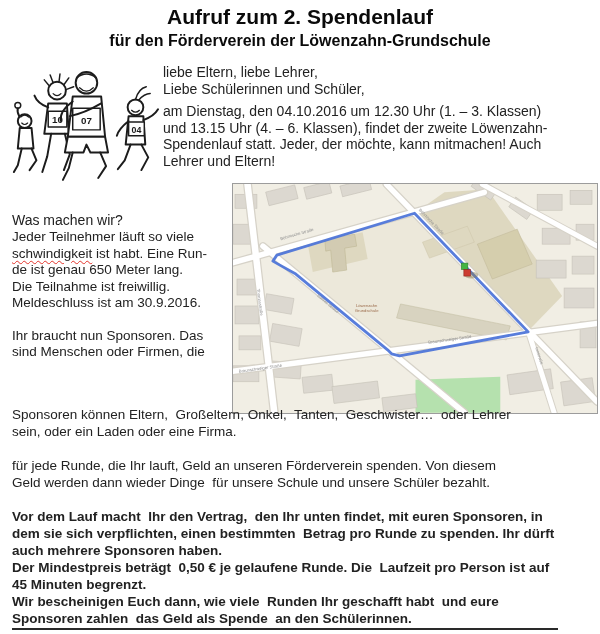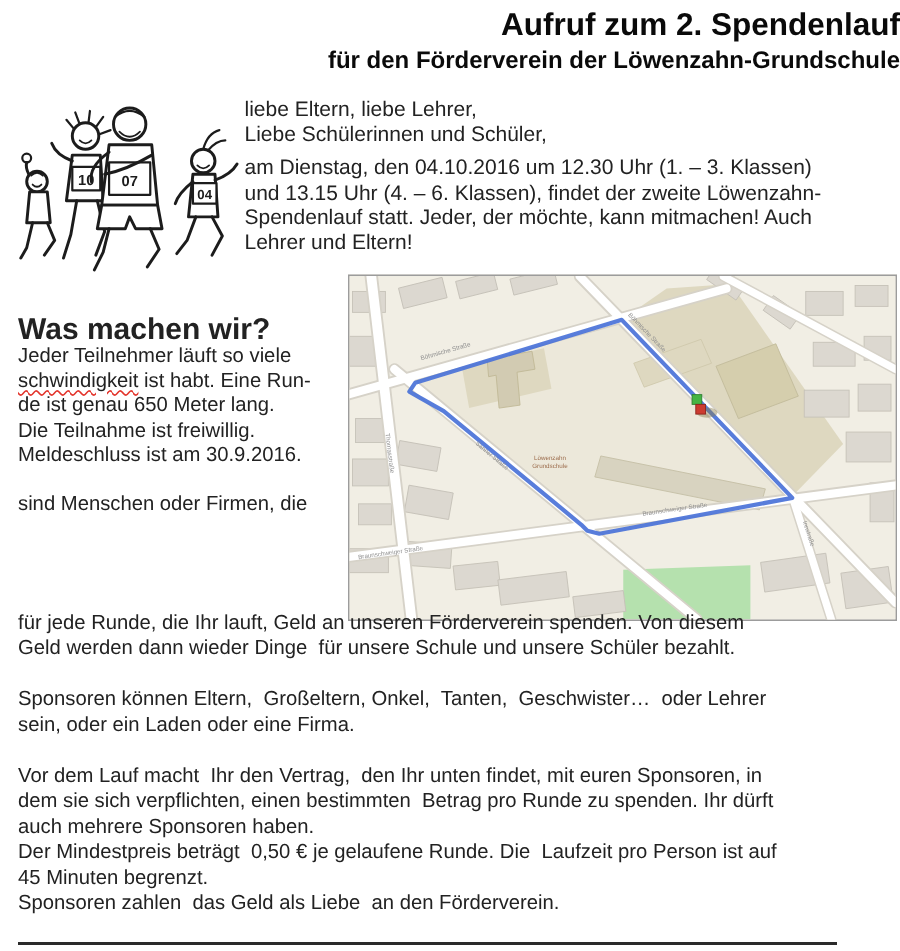--- a/index.html
+++ b/index.html
@@ -4,47 +4,47 @@
 <style>
   html,body{margin:0;padding:0;}
   body{
     width:600px;height:634px;position:relative;background:#ffffff;
     font-family:"Liberation Sans","DejaVu Sans",sans-serif;color:#222;
     overflow:hidden;
   }
   .abs{position:absolute;}
   .line{white-space:pre;}
   
-  #title{left:0;top:5px;width:600px;text-align:right;font-weight:bold;color:#0a0a0a;}
+  #title{left:0;top:5px;width:600px;text-align:center;font-weight:bold;color:#0a0a0a;}
   #title .t1{font-size:21px;line-height:24px;}
   #title .t2{font-size:16px;line-height:24px;}
   
   #intro{left:163px;top:64px;width:434px;font-size:14px;line-height:16.5px;}
   #intro .gap{height:6px;}
   
   #clipart{left:8px;top:60px;width:152px;height:128px;}
   
   #map{left:232px;top:183px;width:364px;height:229px;border:1px solid #9c9c9c;background:#f1eee4;}
   
   #leftcol{left:12px;top:212px;width:220px;font-size:13.5px;line-height:16.5px;}
-  #leftcol .h{font-weight:bold;font-size:20px;line-height:17px;}
+  #leftcol .h{font-weight:normal;font-size:14px;line-height:17px;}
   #leftcol .routeh{font-weight:bold;font-size:14px;margin-top:13px;}
   #leftcol .hand{font-size:19px;font-weight:normal;margin-left:8px;vertical-align:-2px;}
   #leftcol .sponsor-intro{margin-top:16px;}
   .misspell{
     text-decoration-line:underline;
     text-decoration-style:wavy;
     text-decoration-color:#e3342b;
     text-decoration-thickness:1px;
     text-underline-offset:2px;
   }
   
   #bodytext{left:12px;top:406px;width:582px;font-size:13.5px;line-height:17px;}
   #bodytext .para{margin-bottom:17px;}
-  #bodytext .para:last-child{margin-bottom:0;}
+  #bodytext .para:last-child{margin-bottom:0;font-weight:bold;}
   
   #rule{left:12px;top:628px;width:546px;border-top:2px solid #2a2a2a;height:0;}
 </style>
 </head>
 <body>
 
 <div class="abs" id="title">
   <div class="t1 line">Aufruf zum 2. Spendenlauf</div>
   <div class="t2 line">für den Förderverein der Löwenzahn-Grundschule</div>
 </div>
@@ -200,36 +200,38 @@
 </div>
 
 <div class="abs" id="leftcol">
   <div class="h line">Was machen wir?</div>
   <div class="line">Jeder Teilnehmer läuft so viele</div>
   <div class="line"><span class="misspell">schwindigkeit</span><span> ist habt. Eine Run-</span></div>
   <div class="line">de ist genau 650 Meter lang.</div>
   <div class="line">Die Teilnahme ist freiwillig.</div>
   <div class="line">Meldeschluss ist am 30.9.2016.</div>
   <div class="sponsor-intro">
+    <div class="line">Ihr braucht nun Sponsoren. Das</div>
     <div class="line">sind Menschen oder Firmen, die</div>
   </div>
 </div>
 
 <div class="abs" id="bodytext">
+  <div class="para">
+    <div class="line">Sponsoren können Eltern,  Großeltern, Onkel,  Tanten,  Geschwister…  oder Lehrer</div>
+    <div class="line">sein, oder ein Laden oder eine Firma.</div>
+  </div>
   <div class="para">
     <div class="line">für jede Runde, die Ihr lauft, Geld an unseren Förderverein spenden. Von diesem</div>
     <div class="line">Geld werden dann wieder Dinge  für unsere Schule und unsere Schüler bezahlt.</div>
-  </div>
-  <div class="para">
-    <div class="line">Sponsoren können Eltern,  Großeltern, Onkel,  Tanten,  Geschwister…  oder Lehrer</div>
-    <div class="line">sein, oder ein Laden oder eine Firma.</div>
   </div>
   <div class="para">
     <div class="line">Vor dem Lauf macht  Ihr den Vertrag,  den Ihr unten findet, mit euren Sponsoren, in</div>
     <div class="line">dem sie sich verpflichten, einen bestimmten  Betrag pro Runde zu spenden. Ihr dürft</div>
     <div class="line">auch mehrere Sponsoren haben.</div>
     <div class="line">Der Mindestpreis beträgt  0,50 € je gelaufene Runde. Die  Laufzeit pro Person ist auf</div>
     <div class="line">45 Minuten begrenzt.</div>
-    <div class="line">Sponsoren zahlen  das Geld als Liebe  an den Förderverein.</div>
+    <div class="line">Wir bescheinigen Euch dann, wie viele  Runden Ihr geschafft habt  und eure</div>
+    <div class="line">Sponsoren zahlen  das Geld als Spende  an den Schülerinnen.</div>
   </div>
 </div>
 
 <div class="abs" id="rule"></div>
 
 </body></html>

